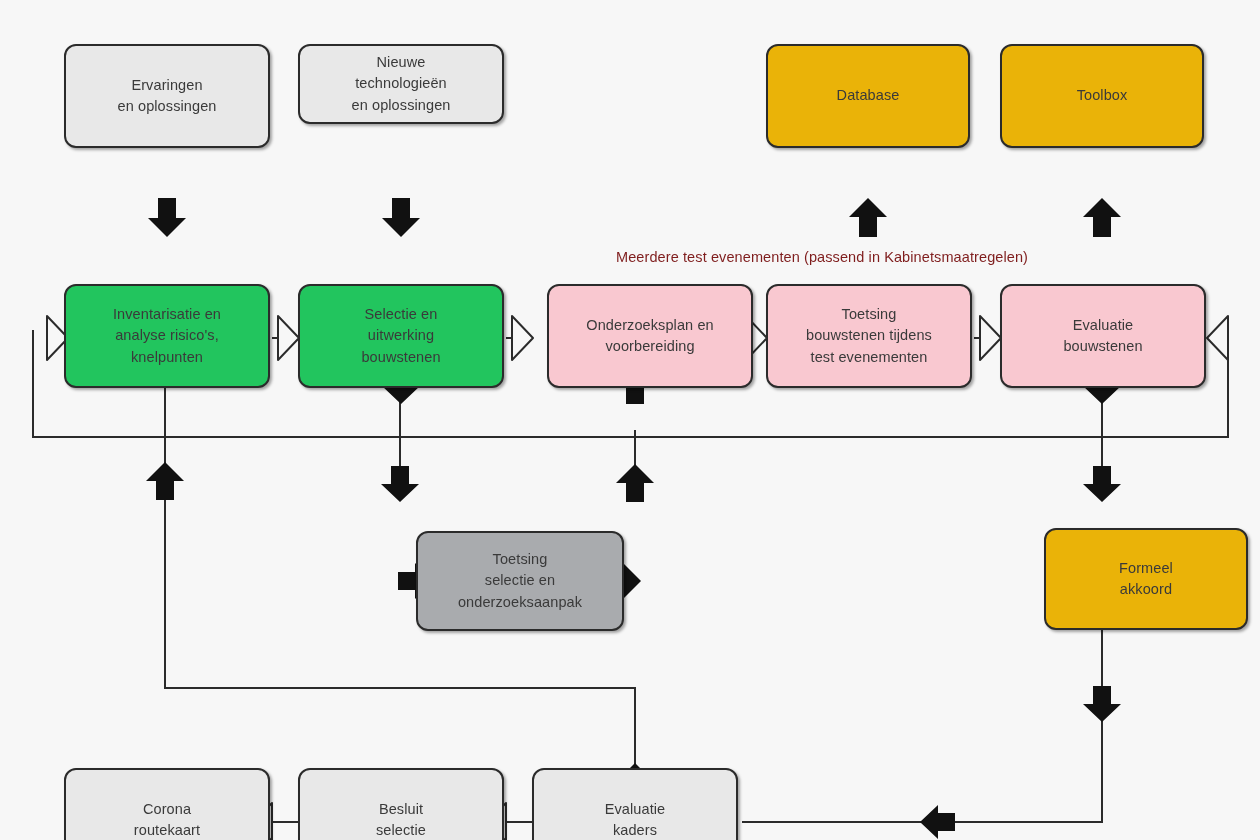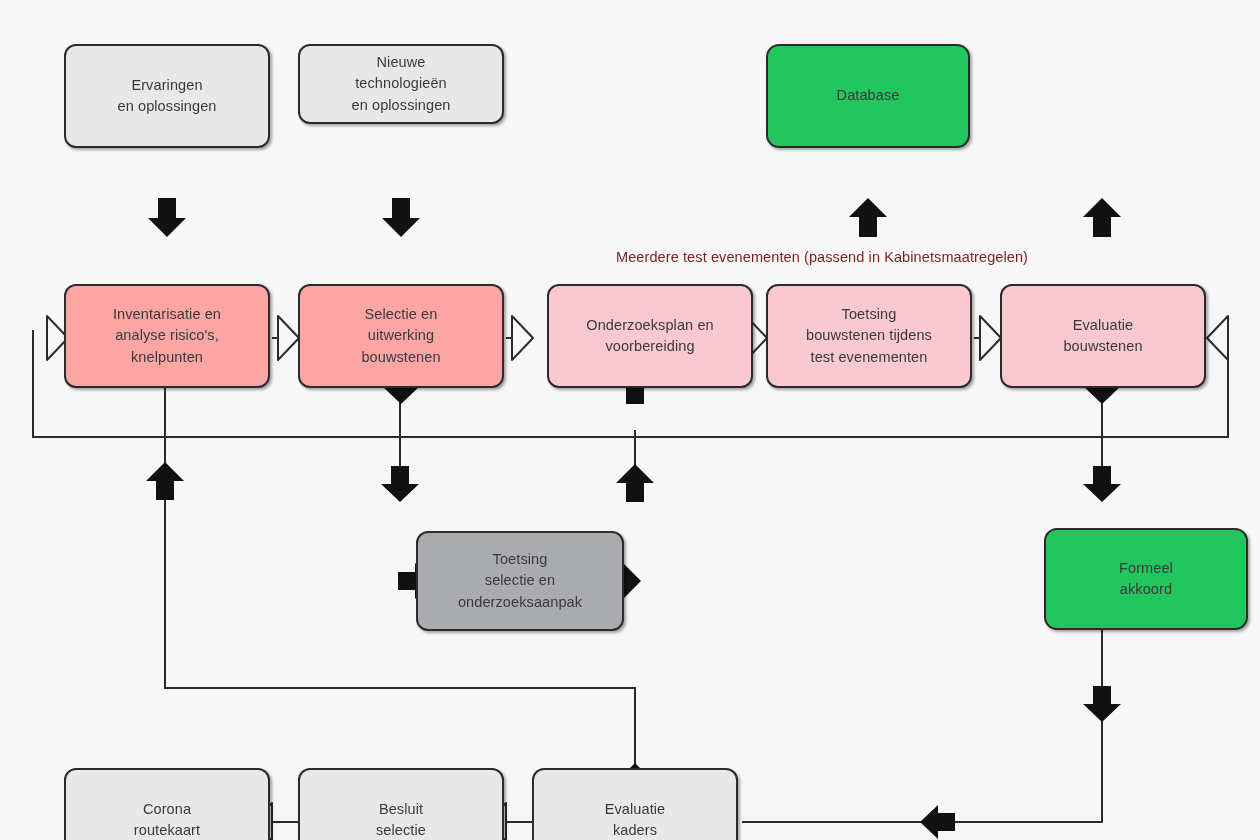--- a/index.html
+++ b/index.html
@@ -32,22 +32,22 @@
     color:#3a3a3a;
     font-size:14.5px;
     line-height:1.45;
     letter-spacing:.1px;
     padding:4px 8px;
     box-shadow:2px 2px 3px rgba(0,0,0,.35);
     z-index:5;
   }
   .node .lbl{white-space:pre-line;}
   .fill-light{background:#e8e8e8;}
-  .fill-white{background:#fca5a5;}
-  .fill-gray{background:#22c55e;border-radius:13px;}
+  .fill-white{background:#22c55e;}
+  .fill-gray{background:#eab308;}
   .fill-darkgray{background:#a9abae;}
   .fill-pink{background:#f9c8d0;}
   .caption{
     position:absolute;
     color:#7f1d1d;
     font-size:14.5px;
     letter-spacing:.1px;
     white-space:nowrap;
     z-index:4;
   }
@@ -178,20 +178,23 @@
   <div class="node fill-light" style="left:298px;top:44px;width:206px;height:80px;">
     <span class="lbl">Nieuwe
 technologieën
 en oplossingen</span>
   </div>
 
   <div class="node fill-gray" style="left:766px;top:44px;width:204px;height:104px;">
     <span class="lbl">Database</span>
   </div>
 
+  <div class="node fill-gray" style="left:1000px;top:44px;width:204px;height:104px;">
+    <span class="lbl">Toolbox</span>
+  </div>
 
   <div class="node fill-white" style="left:64px;top:284px;width:206px;height:104px;">
     <span class="lbl">Inventarisatie en
 analyse risico's,
 knelpunten</span>
   </div>
 
   <div class="node fill-white" style="left:298px;top:284px;width:206px;height:104px;">
     <span class="lbl">Selectie en
 uitwerking

